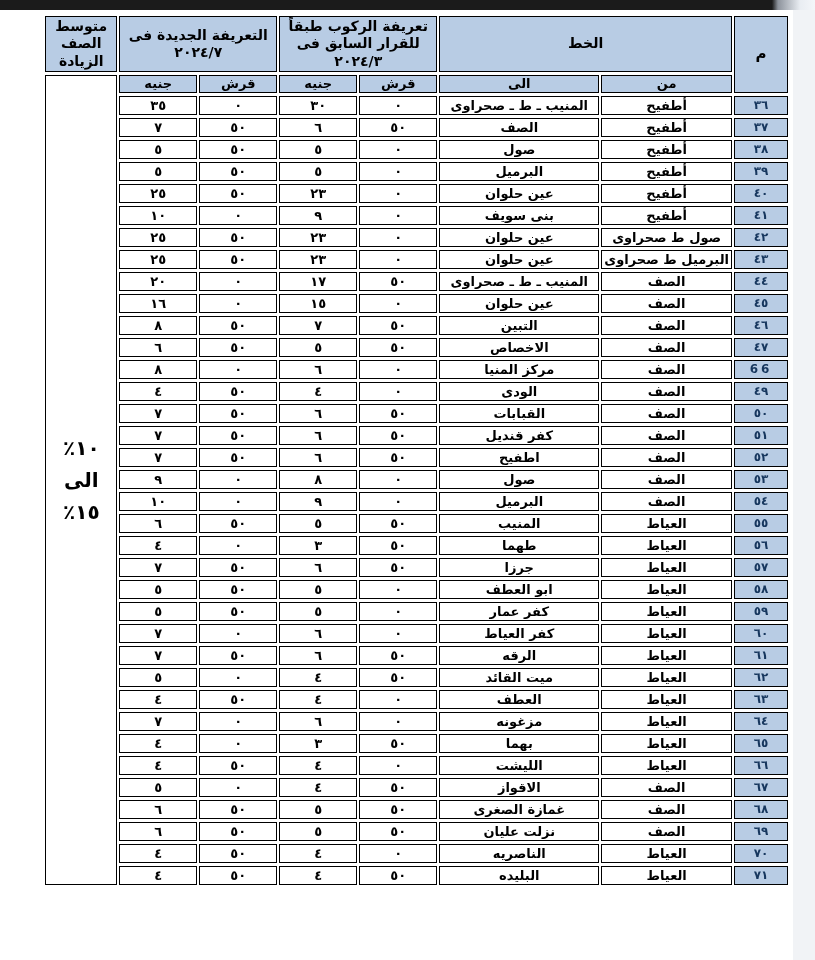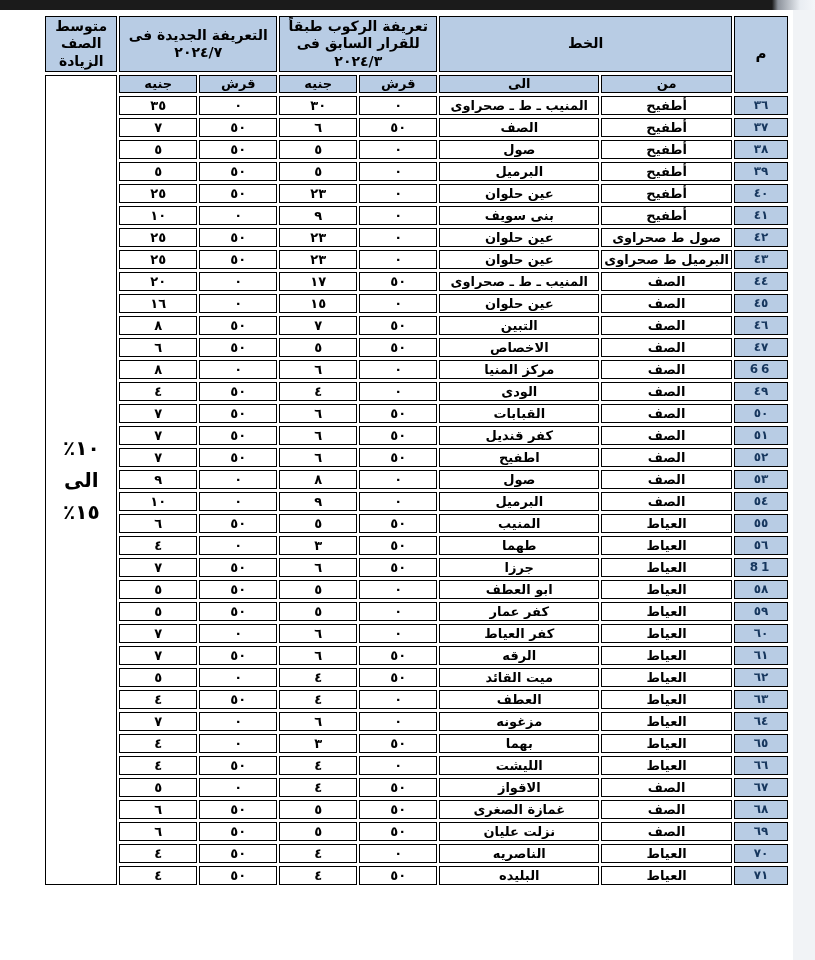--- a/index.html
+++ b/index.html
@@ -276,21 +276,21 @@
       <tr>
     <td class="serial">٥٦</td>
     <td class="place">العياط</td>
     <td class="place">طهما</td>
     <td class="num">٥٠</td>
     <td class="num">٣</td>
     <td class="num">٠</td>
     <td class="num">٤</td>
   </tr>
       <tr>
-    <td class="serial">81</td>
+    <td class="serial">٥٧</td>
     <td class="place">العياط</td>
     <td class="place">جرزا</td>
     <td class="num">٥٠</td>
     <td class="num">٦</td>
     <td class="num">٥٠</td>
     <td class="num">٧</td>
   </tr>
       <tr>
     <td class="serial">٥٨</td>
     <td class="place">العياط</td>

